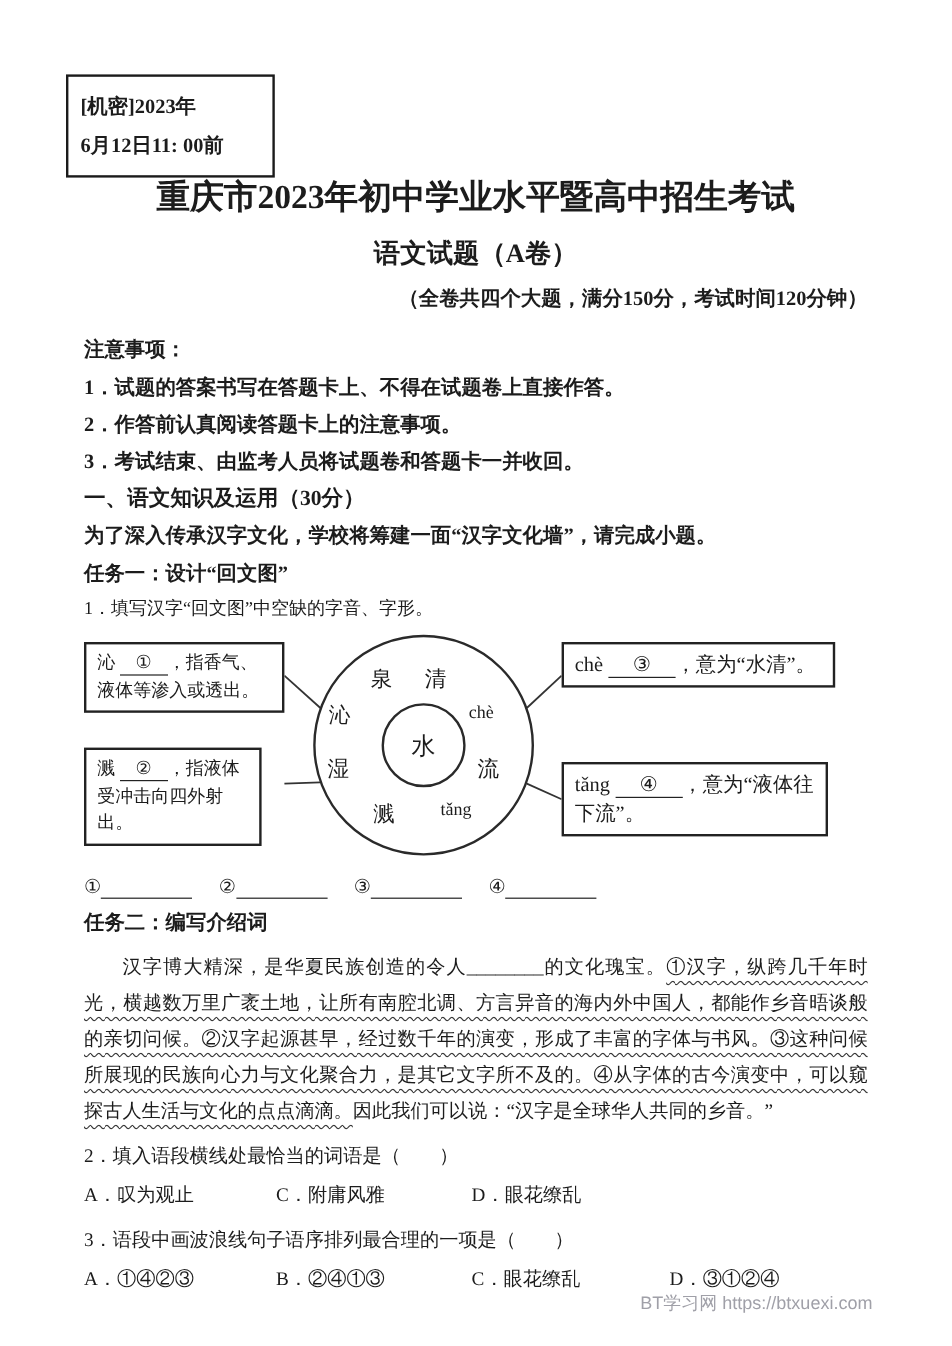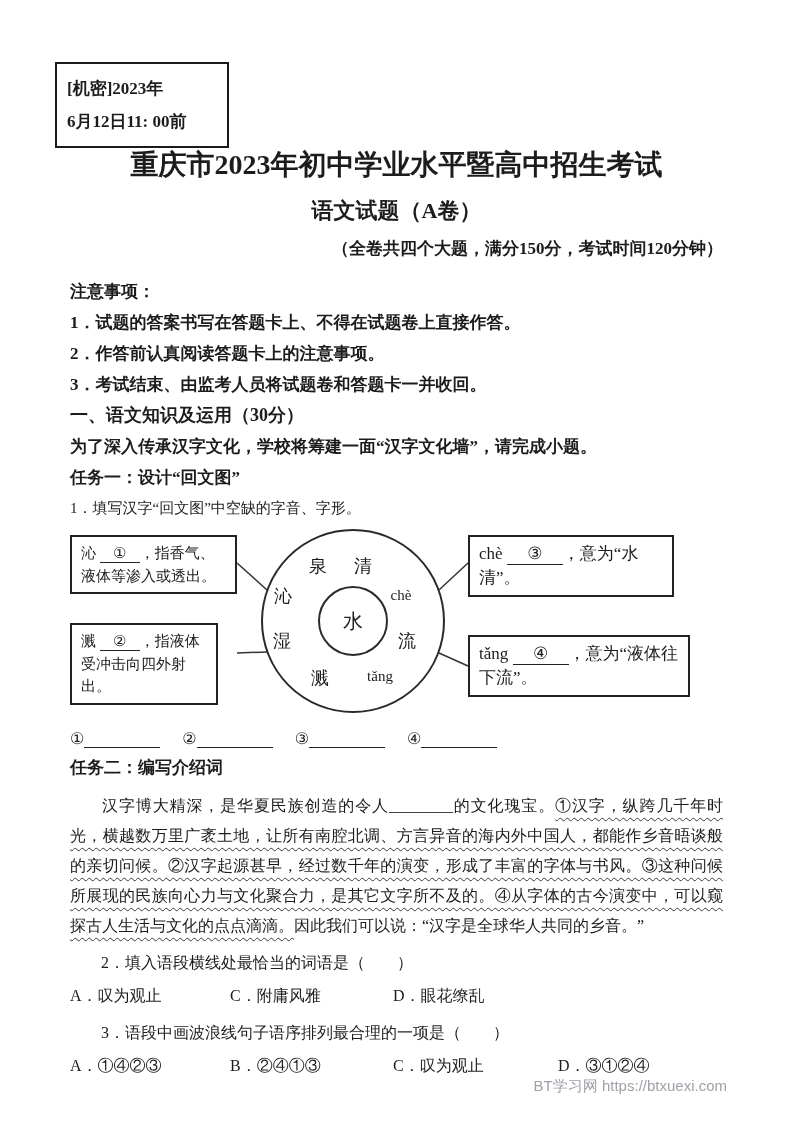--- a/index.html
+++ b/index.html
@@ -23,32 +23,32 @@
     font-weight:bold; font-size:17px; line-height:1.95;
   }
   .content { padding:148px 70px 0 70px; }
   .title { margin:0 0 16px 0; font-size:28px; font-weight:bold; text-align:center; line-height:1.2; }
   .subtitle { margin:0 0 14px 0; font-size:22px; font-weight:bold; text-align:center; line-height:1.2; }
   .meta { margin:0 0 16px 0; font-size:17px; font-weight:bold; text-align:right; line-height:1.3; }
   .bold { font-weight:bold; }
   .notice-title, .notice, .section-heading, .intro, .task-title { font-size:17px; line-height:31px; }
   .section-heading { font-size:18px; }
   .q-stem-small { font-size:15px; line-height:30px; }
-  .q-stem { font-size:16px; line-height:31px; margin-top:6px;margin-left:31px; }
+  .q-stem { font-size:16px; line-height:31px; margin-top:6px; }
 
   
   .diagram { position:relative; width:653px; height:188px; margin:6px 0 4px 0; }
   .diagram-lines { position:absolute; left:0; top:0; width:653px; height:188px; }
   .dbox {
     position:absolute; box-sizing:border-box;
     border:2px solid #222; padding:5px 9px; background:#fff;
   }
   .dbox-1 { left:0; top:6px;  width:167px; font-size:15px; line-height:1.5; }
   .dbox-2 { left:0; top:94px; width:148px; font-size:15px; line-height:1.5; }
-  .dbox-3 { left:398px; top:6px;   width:206px; font-size:17px; line-height:1.4; }
+  .dbox-3 { left:398px; top:6px;   width:228px; font-size:17px; line-height:1.4; }
   .dbox-4 { left:398px; top:106px; width:222px; font-size:17px; line-height:1.4; }
   .blank {
     display:inline-block; min-width:40px; text-align:center;
     border-bottom:1px solid #222; line-height:1.1;
   }
   .dbox-3 .blank, .dbox-4 .blank { min-width:56px; }
   .ring-outer {
     position:absolute; left:191px; top:0;
     width:184px; height:184px; box-sizing:border-box;
     border:2px solid #2a2a2a; border-radius:50%;
@@ -195,21 +195,21 @@
     <div class="options">
       <span>A．叹为观止</span>
       <span>C．附庸风雅</span>
       <span>D．眼花缭乱</span>
     </div>
 
     <div class="q-stem">3．语段中画波浪线句子语序排列最合理的一项是（　　）</div>
     <div class="options">
       <span>A．①④②③</span>
       <span>B．②④①③</span>
-      <span>C．叹为观止</span>
+      <span>C．眼花缭乱</span>
       <span>D．③①②④</span>
     </div>
 
   </div>
 
   <div class="watermark">BT学习网 https://btxuexi.com</div>
 
 </div>
 
 </body></html>

